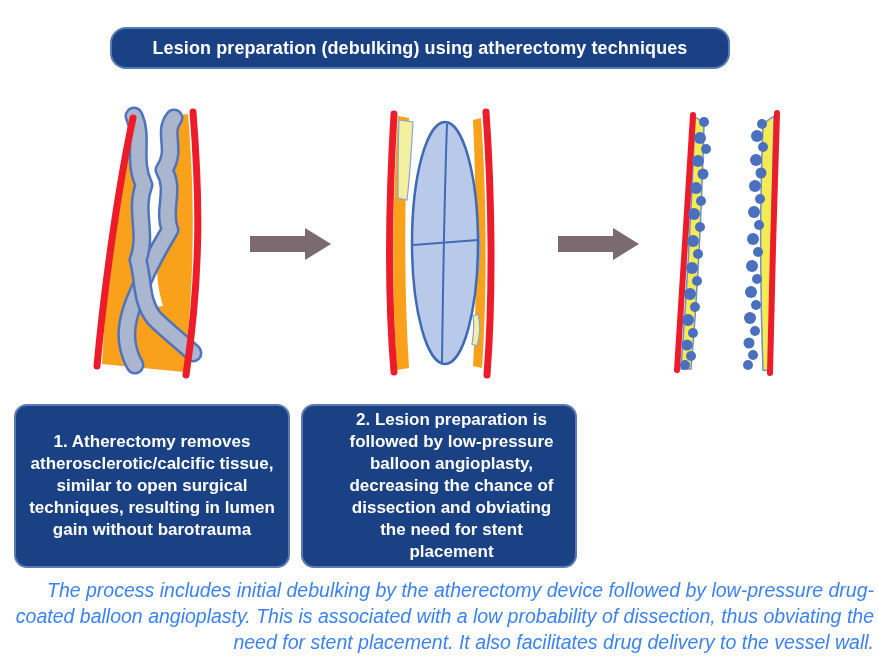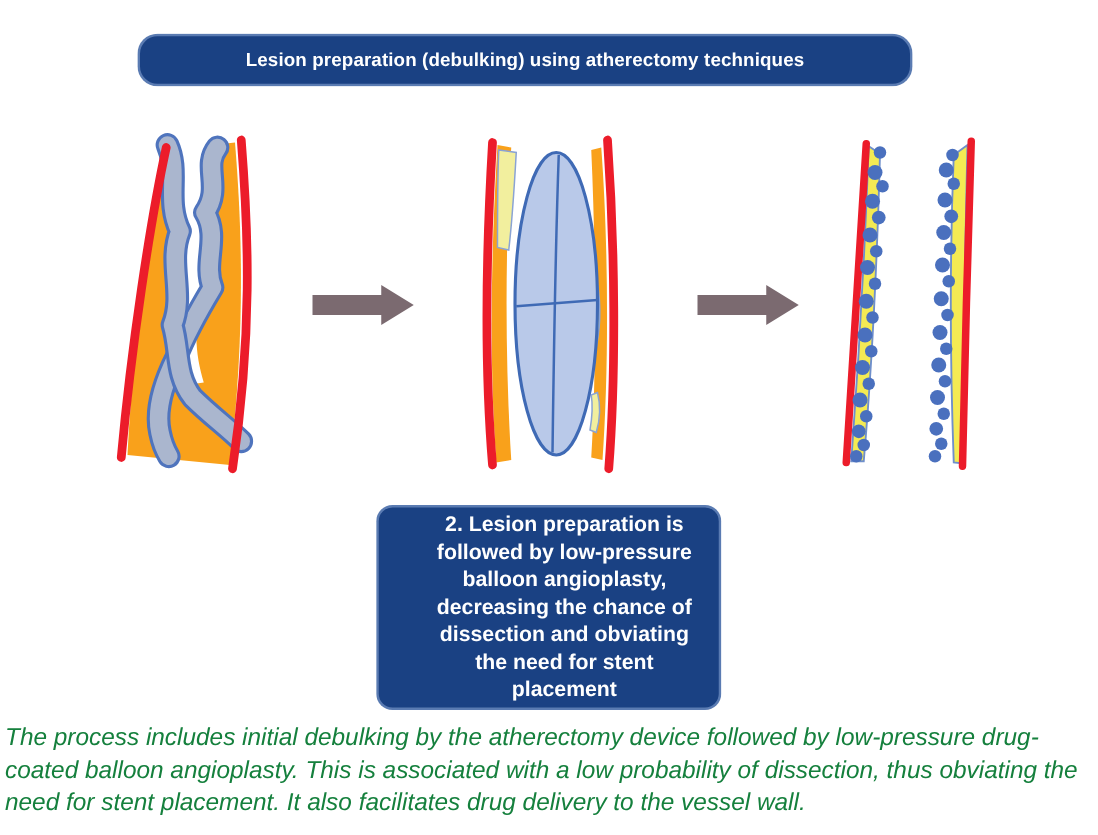--- a/index.html
+++ b/index.html
@@ -4,39 +4,39 @@
 <style>
   html,body { margin:0; padding:0; background:#ffffff; }
   .canvas {
     position:relative; width:878px; height:668px; background:#ffffff;
     font-family:"Liberation Sans", sans-serif; overflow:hidden;
   }
   .banner {
     position:absolute; left:110px; top:27px; width:620px; height:42px;
     background:#1a4183; border:2px solid rgba(143,171,216,.55); border-radius:16px;
     box-sizing:border-box; display:flex; align-items:center; justify-content:center;
-    color:#ffffff; font-weight:bold; font-size:15px; letter-spacing:.1px;
+    color:#ffffff; font-weight:bold; font-size:18px; letter-spacing:.1px;
   }
   .illustration {
     position:absolute; left:0; top:88px; width:878px; height:316px;
   }
   .steps { position:absolute; left:0; top:404px; width:878px; height:164px; }
   .step-box {
     position:absolute; top:0; height:164px;
     background:#1a4183; border:2px solid rgba(143,171,216,.55); border-radius:13px;
     box-sizing:border-box; display:flex; align-items:center; justify-content:center;
     color:#ffffff; font-weight:bold; font-size:17px; line-height:1.3;
     text-align:center; padding:6px 10px;
   }
   .step-1 { left:14px;  width:276px; }
   .step-2 { left:301px; width:276px;padding-left:35px; }
   .step-3 { left:588px; width:274px; }
   .caption {
     position:absolute; left:4px; top:578px; width:870px;
-    font-style:italic; font-size:19.5px; line-height:1.33; color:#15803d;
+    font-style:italic; font-size:19.5px; line-height:1.33; color:#3b82f6;text-align:right;
   }
 </style>
 </head>
 <body>
 
 <div class="canvas">
 
   <div class="banner">
     <span>Lesion preparation (debulking) using atherectomy techniques</span>
   </div>
@@ -124,20 +124,23 @@
         <circle cx="750" cy="230" r="6"></circle>
         <circle cx="755" cy="243" r="5"></circle>
         <circle cx="749" cy="255" r="5.5"></circle>
         <circle cx="753" cy="267" r="5"></circle>
         <circle cx="748" cy="277" r="5"></circle>
       </g>
     </g>
   </svg>
 
   <div class="steps">
+    <div class="step-box step-1">
+      <span>1. Atherectomy removes atherosclerotic/calcific tissue, similar to open surgical techniques, resulting in lumen gain without barotrauma</span>
+    </div>
     <div class="step-box step-2">
       <span>2. Lesion preparation is followed by low-pressure balloon angioplasty, decreasing the chance of dissection and obviating the need for stent placement</span>
     </div>
   </div>
 
   <div class="caption">The process includes initial debulking by the atherectomy device followed by low-pressure drug-coated balloon angioplasty. This is associated with a low probability of dissection, thus obviating the need for stent placement. It also facilitates drug delivery to the vessel wall.</div>
 
 </div>
 
 </body></html>

